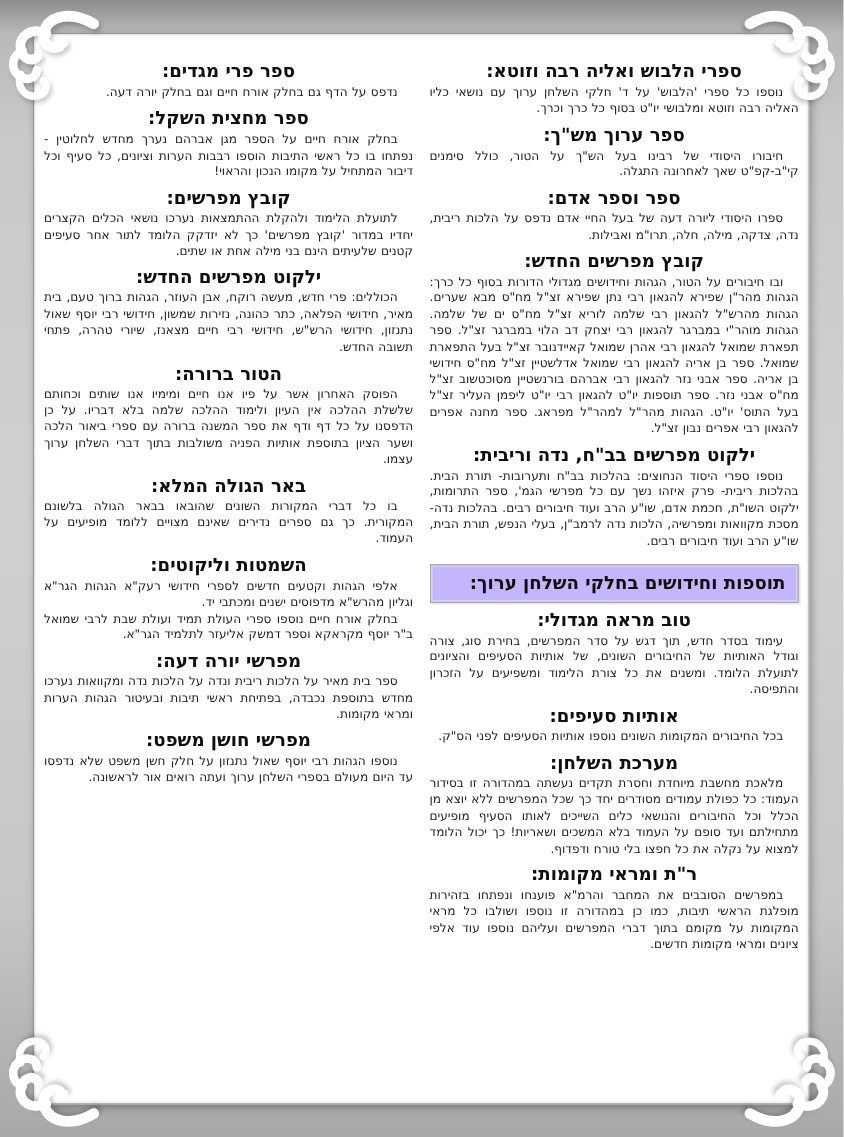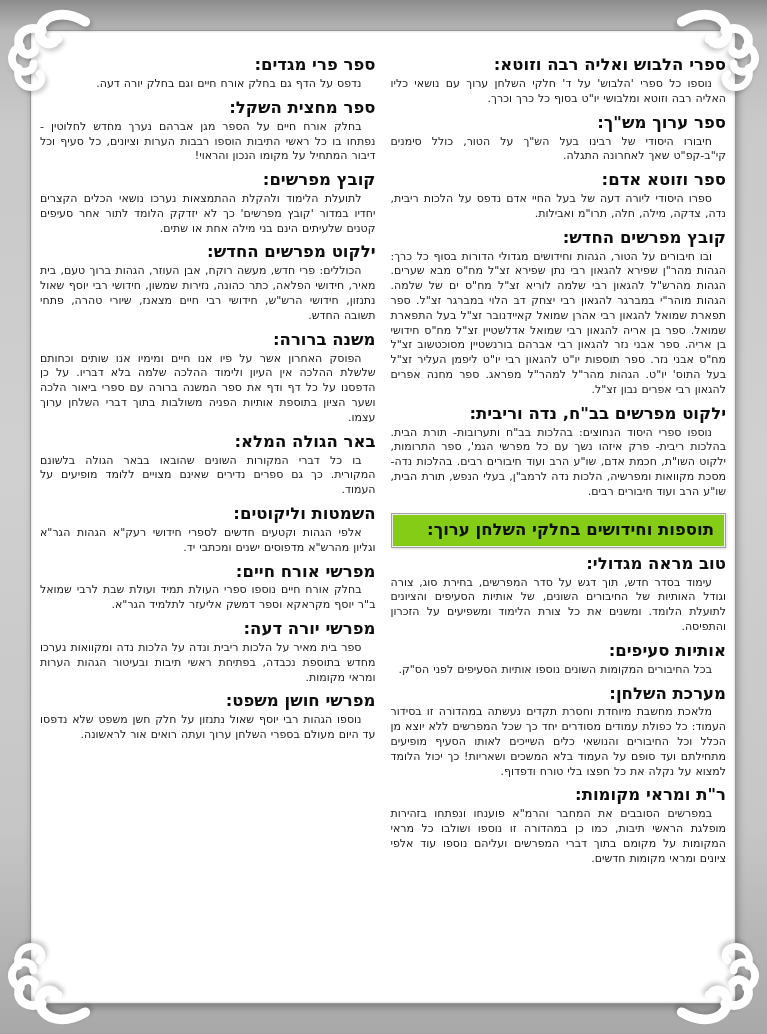--- a/index.html
+++ b/index.html
@@ -13,30 +13,30 @@
     background:#ffffff;border:1px solid #979797;
     box-shadow:inset 0 0 0 1px #ececec, inset 0 0 0 2px #f7f7f7, 2px 3px 7px rgba(0,0,0,.28);
   }
   .content{
     position:absolute;inset:1px;padding:24px 8px 0 8px;
     direction:rtl;display:flex;gap:15px;overflow:hidden;color:#1d1d1d;
   }
   .col{flex:1 1 0;min-width:0;}
   .sec-title{
     font-size:16.5px;font-weight:bold;color:#0f0f0f;
-    margin:7px 0 2px 0;text-align:right;line-height:1.15;
+    margin:7px 0 2px 0;text-align:center;line-height:1.15;
   }
   .col .sec:first-child .sec-title{margin-top:0;}
   .sec-body{
     font-size:11px;line-height:14.8px;color:#202020;
     margin:0;text-align:justify;text-indent:14px;word-spacing:.5px;
   }
   .sec-body + .sec-body{margin-top:1px;font-style:italic;}
   .box-header{
-    border:1px solid #a2a2a2;background:#84cc16;
+    border:1px solid #a2a2a2;background:#c4b5fd;
     box-shadow:inset 0 0 0 1px #ebebeb, 1px 1px 2px rgba(0,0,0,.14);
     padding:6px 11px 8px 6px;margin:13px 0 7px 0;
     font-size:16.5px;font-weight:bold;text-align:right;color:#0f0f0f;
   }
   .orn{
     position:absolute;width:88px;height:88px;z-index:5;
     filter:drop-shadow(2px 3px 2px rgba(0,0,0,.20));
   }
   .orn.tl{left:7px;top:7px;}
   .orn.tr{right:7px;top:7px;transform:scaleX(-1);}
@@ -94,21 +94,21 @@
           <h3 class="sec-title">ספרי הלבוש ואליה רבה וזוטא:</h3>
           <p class="sec-body">נוספו כל ספרי 'הלבוש' על ד' חלקי השלחן ערוך עם נושאי כליו האליה רבה וזוטא ומלבושי יו"ט בסוף כל כרך וכרך.</p>
         </section>
 
         <section class="sec">
           <h3 class="sec-title">ספר ערוך מש"ך:</h3>
           <p class="sec-body">חיבורו היסודי של רבינו בעל הש"ך על הטור, כולל סימנים קי"ב-קפ"ט שאך לאחרונה התגלה.</p>
         </section>
 
         <section class="sec">
-          <h3 class="sec-title">ספר וזוטא אדם:</h3>
+          <h3 class="sec-title">ספר וספר אדם:</h3>
           <p class="sec-body">ספרו היסודי ליורה דעה של בעל החיי אדם נדפס על הלכות ריבית, נדה, צדקה, מילה, חלה, תרו"מ ואבילות.</p>
         </section>
 
         <section class="sec">
           <h3 class="sec-title">קובץ מפרשים החדש:</h3>
           <p class="sec-body">ובו חיבורים על הטור, הגהות וחידושים מגדולי הדורות בסוף כל כרך: הגהות מהר"ן שפירא להגאון רבי נתן שפירא זצ"ל מח"ס מבא שערים. הגהות מהרש"ל להגאון רבי שלמה לוריא זצ"ל מח"ס ים של שלמה. הגהות מוהר"י במברגר להגאון רבי יצחק דב הלוי במברגר זצ"ל. ספר תפארת שמואל להגאון רבי אהרן שמואל קאיידנובר זצ"ל בעל התפארת שמואל. ספר בן אריה להגאון רבי שמואל אדלשטיין זצ"ל מח"ס חידושי בן אריה. ספר אבני נזר להגאון רבי אברהם בורנשטיין מסוכטשוב זצ"ל מח"ס אבני נזר. ספר תוספות יו"ט להגאון רבי יו"ט ליפמן העליר זצ"ל בעל התוס' יו"ט. הגהות מהר"ל למהר"ל מפראג. ספר מחנה אפרים להגאון רבי אפרים נבון זצ"ל.</p>
         </section>
 
         <section class="sec">
           <h3 class="sec-title">ילקוט מפרשים בב"ח, נדה וריבית:</h3>
@@ -155,36 +155,35 @@
           <h3 class="sec-title">קובץ מפרשים:</h3>
           <p class="sec-body">לתועלת הלימוד ולהקלת ההתמצאות נערכו נושאי הכלים הקצרים יחדיו במדור 'קובץ מפרשים' כך לא יזדקק הלומד לתור אחר סעיפים קטנים שלעיתים הינם בני מילה אחת או שתים.</p>
         </section>
 
         <section class="sec">
           <h3 class="sec-title">ילקוט מפרשים החדש:</h3>
           <p class="sec-body">הכוללים: פרי חדש, מעשה רוקח, אבן העוזר, הגהות ברוך טעם, בית מאיר, חידושי הפלאה, כתר כהונה, נזירות שמשון, חידושי רבי יוסף שאול נתנזון, חידושי הרש"ש, חידושי רבי חיים מצאנז, שיורי טהרה, פתחי תשובה החדש.</p>
         </section>
 
         <section class="sec">
-          <h3 class="sec-title">משנה ברורה:</h3>
+          <h3 class="sec-title">הטור ברורה:</h3>
           <p class="sec-body">הפוסק האחרון אשר על פיו אנו חיים ומימיו אנו שותים וכחותם שלשלת ההלכה אין העיון ולימוד ההלכה שלמה בלא דבריו. על כן הדפסנו על כל דף ודף את ספר המשנה ברורה עם ספרי ביאור הלכה ושער הציון בתוספת אותיות הפניה משולבות בתוך דברי השלחן ערוך עצמו.</p>
         </section>
 
         <section class="sec">
           <h3 class="sec-title">באר הגולה המלא:</h3>
           <p class="sec-body">בו כל דברי המקורות השונים שהובאו בבאר הגולה בלשונם המקורית. כך גם ספרים נדירים שאינם מצויים ללומד מופיעים על העמוד.</p>
         </section>
 
         <section class="sec">
           <h3 class="sec-title">השמטות וליקוטים:</h3>
           <p class="sec-body">אלפי הגהות וקטעים חדשים לספרי חידושי רעק"א הגהות הגר"א וגליון מהרש"א מדפוסים ישנים ומכתבי יד.</p>
         </section>
 
         <section class="sec">
-          <h3 class="sec-title">מפרשי אורח חיים:</h3>
           <p class="sec-body">בחלק אורח חיים נוספו ספרי העולת תמיד ועולת שבת לרבי שמואל ב"ר יוסף מקראקא וספר דמשק אליעזר לתלמיד הגר"א.</p>
         </section>
 
         <section class="sec">
           <h3 class="sec-title">מפרשי יורה דעה:</h3>
           <p class="sec-body">ספר בית מאיר על הלכות ריבית ונדה על הלכות נדה ומקוואות נערכו מחדש בתוספת נכבדה, בפתיחת ראשי תיבות ובעיטור הגהות הערות ומראי מקומות.</p>
         </section>
 
         <section class="sec">
           <h3 class="sec-title">מפרשי חושן משפט:</h3>

